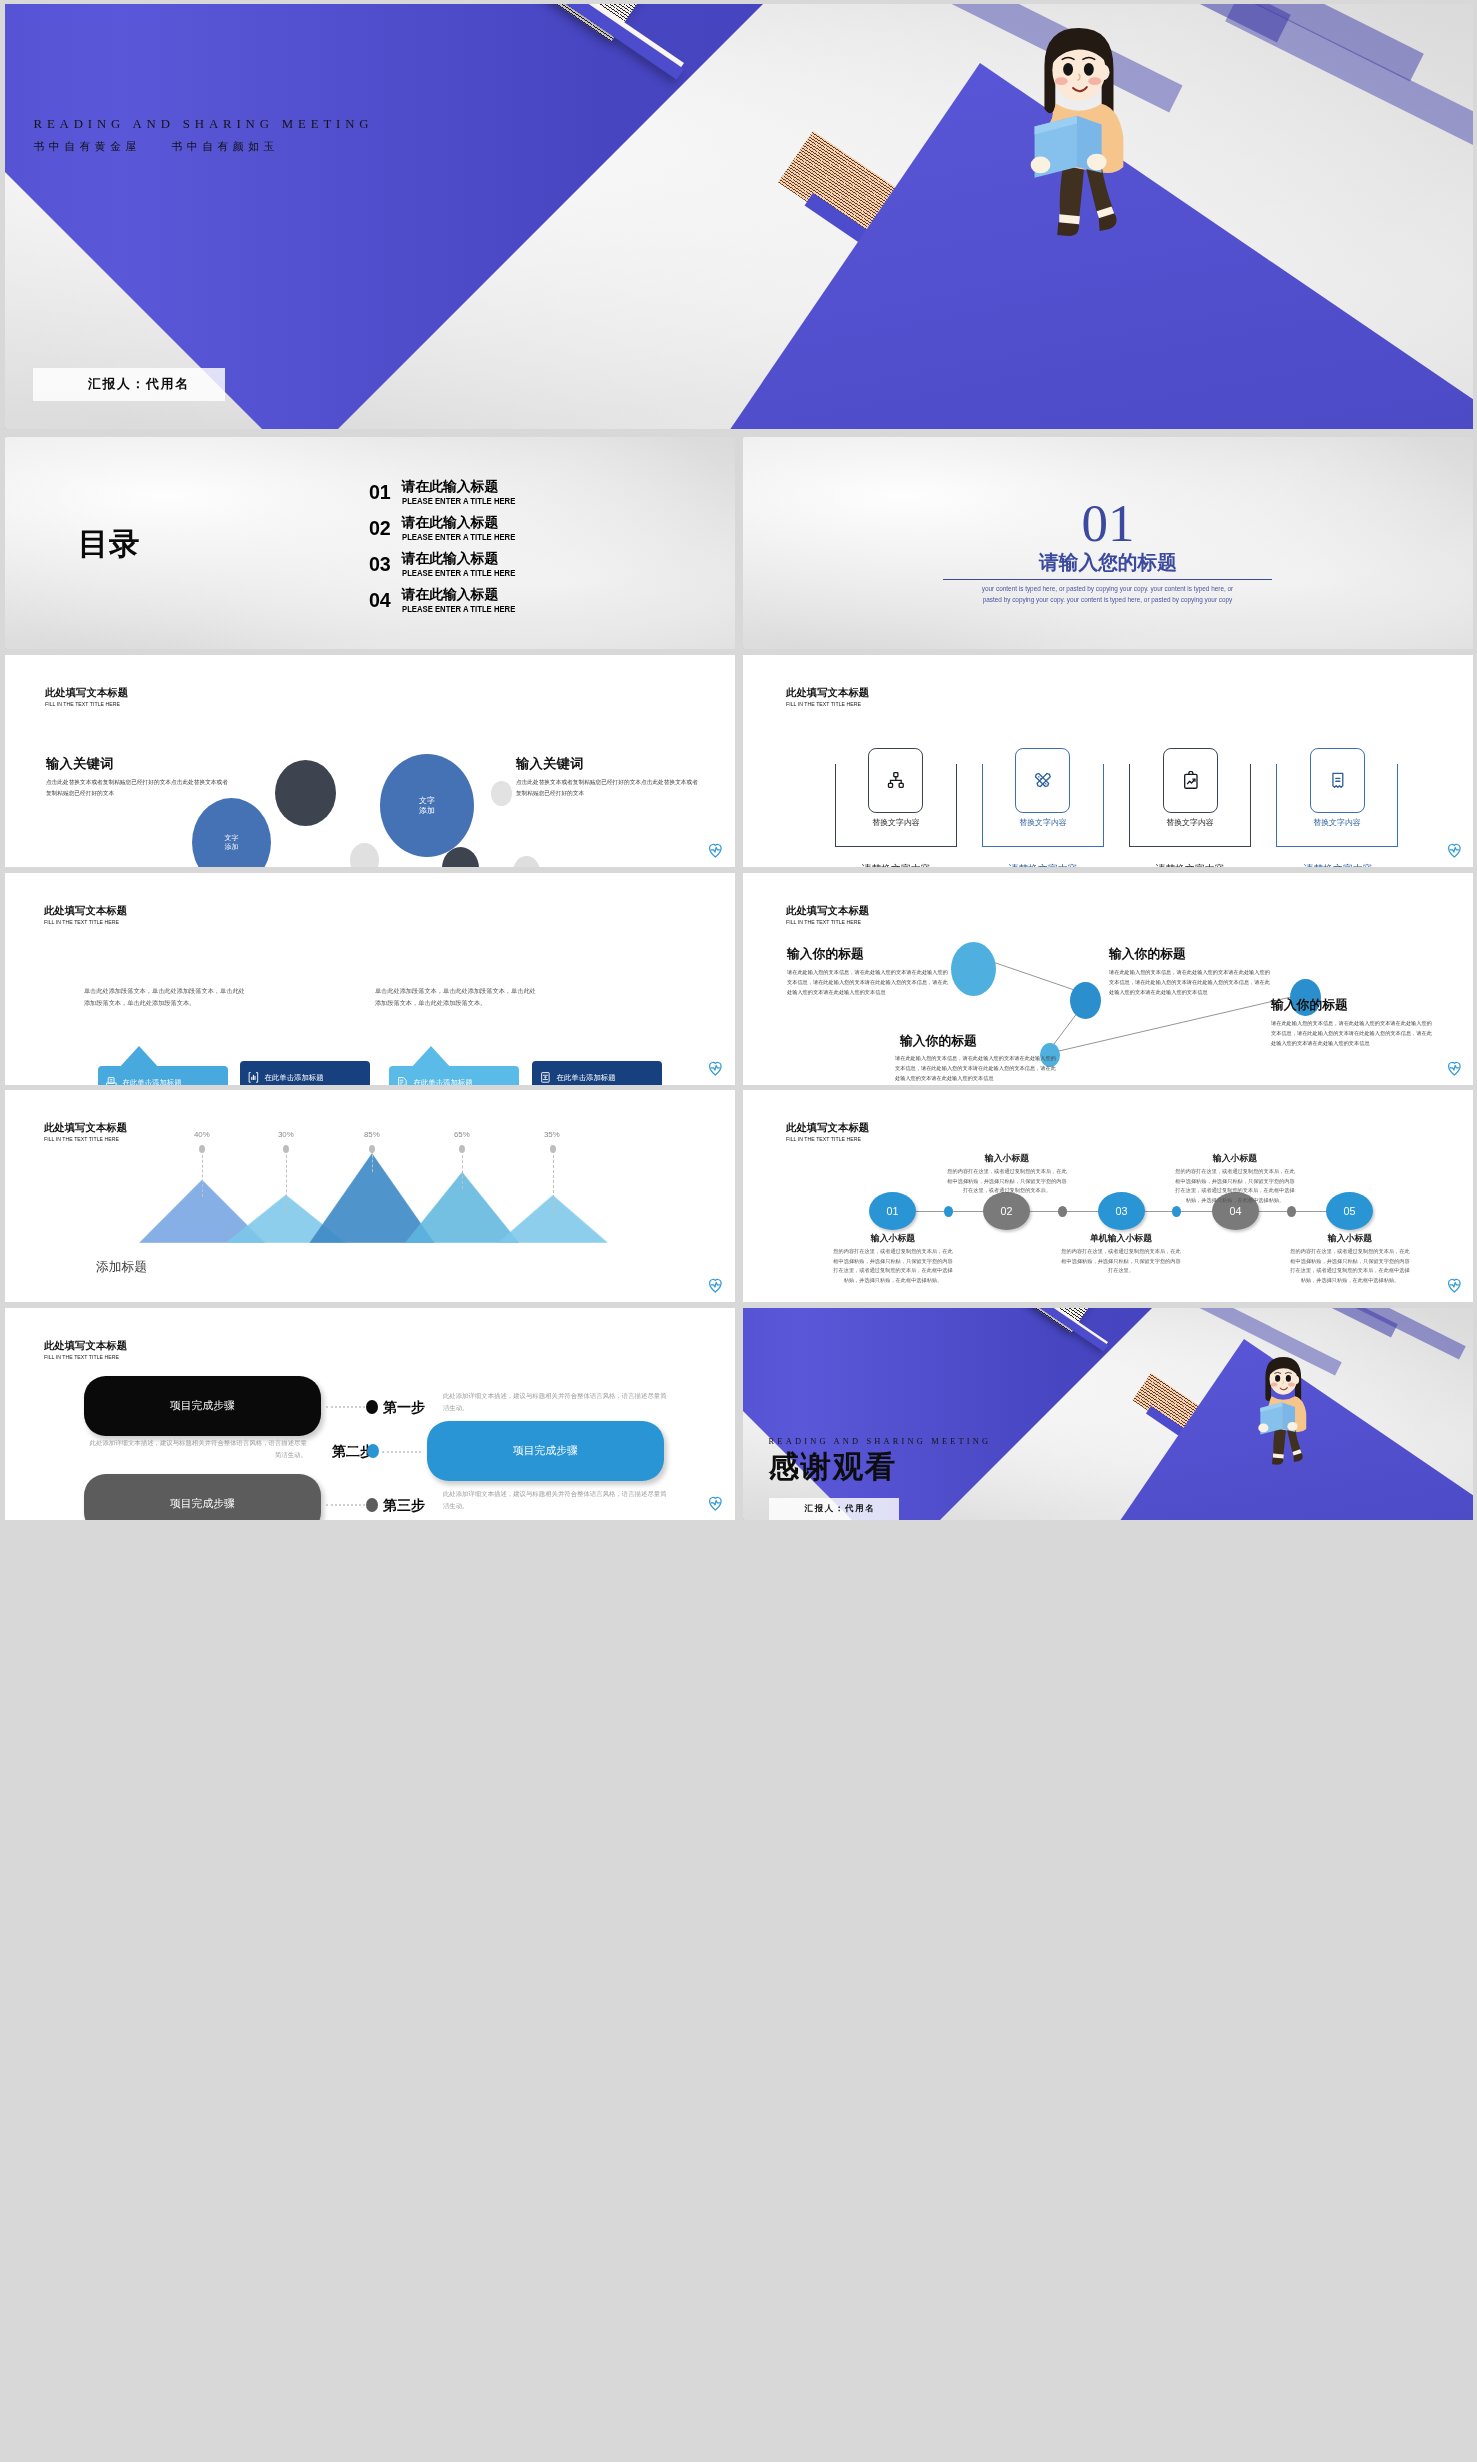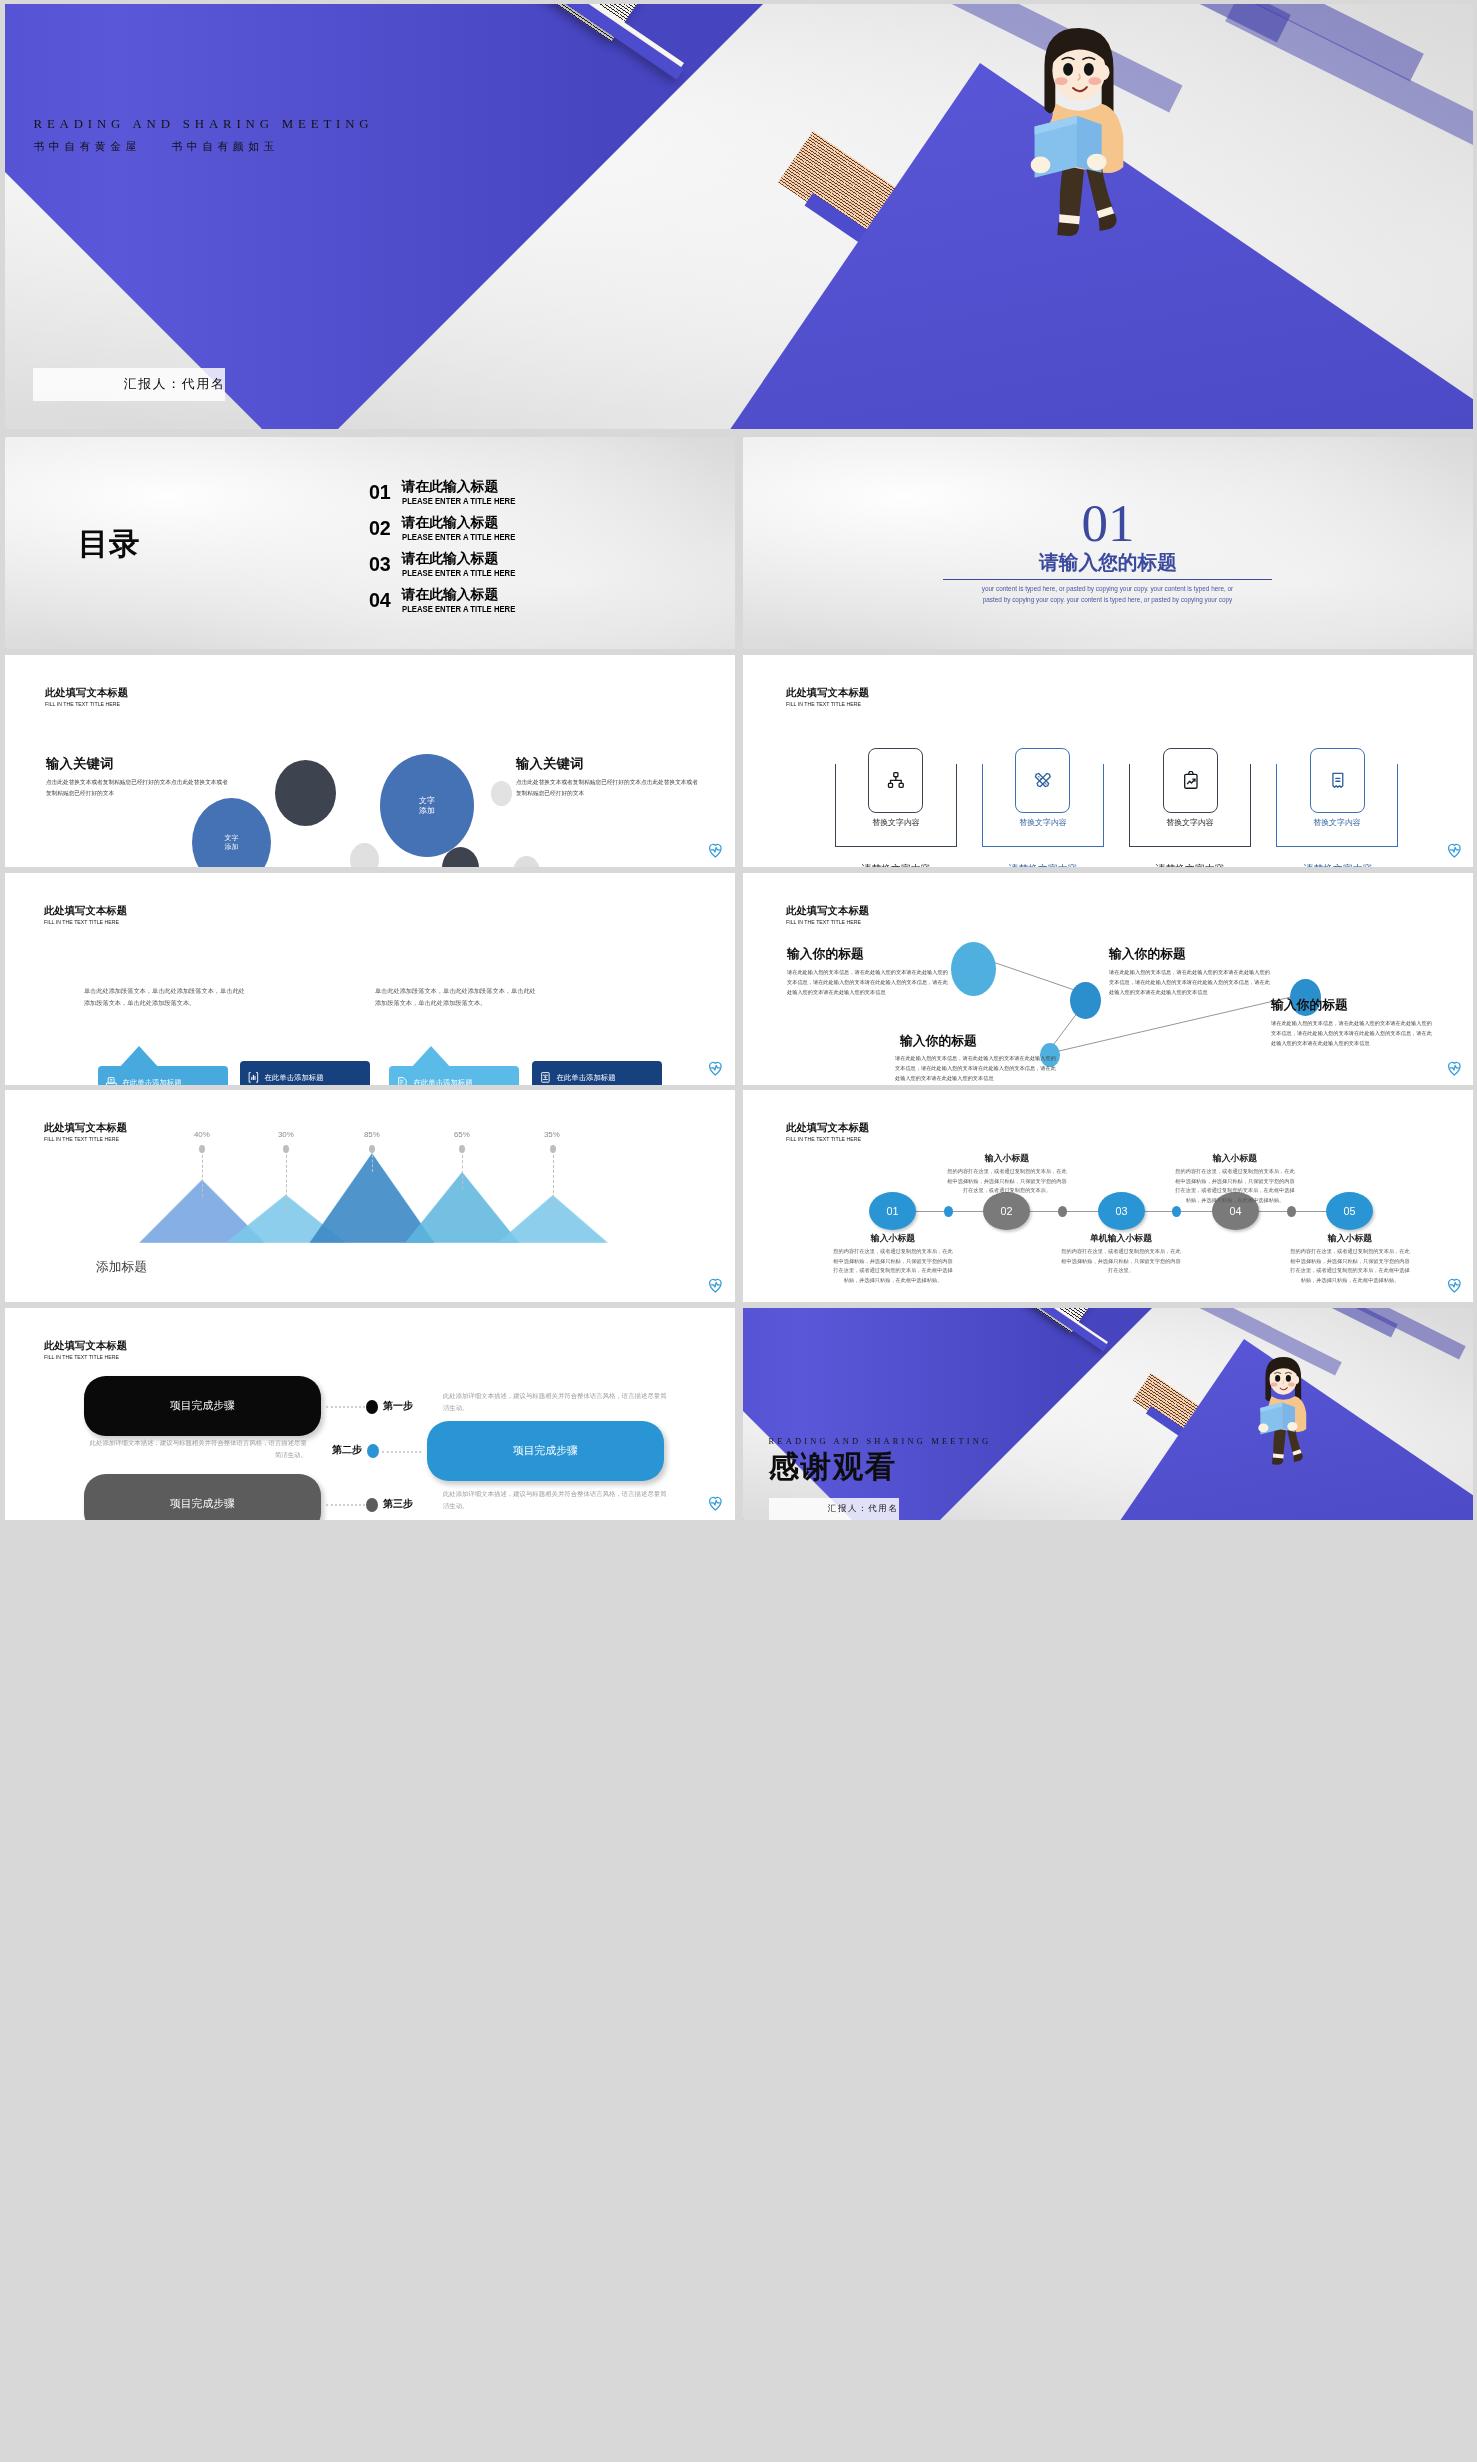--- a/index.html
+++ b/index.html
@@ -46,23 +46,23 @@
   .cn-title {
     font-family:"Liberation Serif", serif;
     font-weight:bold; color:#0d0d0d; letter-spacing:.05em;
   }
   .cn-sub {
     font-family:"Liberation Serif", serif;
     color:#111; letter-spacing:.42em;
   }
   .presenter-box {
     background:rgba(255,255,255,.82);
-    display:flex; align-items:center; justify-content:flex-end;
+    display:flex; align-items:center; justify-content:center;
     font-family:"Liberation Serif", serif; color:#0d0d0d;
-    letter-spacing:.22em; font-weight:normal;
+    letter-spacing:.22em; font-weight:bold;
   }
 
   
   .girl { position:absolute; z-index:25; }
   .girl svg { display:block; }
 
   
   .s-head { position:absolute; }
   .s-head .cn {
     font-weight:bold; color:#111; letter-spacing:.01em;
@@ -136,21 +136,21 @@
   .tl-small { position:absolute; border-radius:50%; }
   .tl-line { position:absolute; height:0.7px; background:#9a9a9a; }
   .tl-h { position:absolute; font-size:8.9px; text-align:center; color:#222; font-family:"Liberation Serif", serif; font-weight:bold;}
   .tl-p { position:absolute; font-size:5.2px; line-height:1.85; text-align:center; color:#555; font-family:"Liberation Serif", serif;}
 
   
   .step-pill { position:absolute; border-radius:21.7px; display:flex; align-items:center; justify-content:center;
                color:#fff; font-size:10.8px; box-shadow:2.5px 3.4px 4.9px rgba(0,0,0,.2);}
   .step-dots { position:absolute; height:0; border-top:2px dotted #cfcfcf; }
   .step-dot  { position:absolute; border-radius:50%; }
-  .step-lbl  { position:absolute; font-size:10px; font-weight:bold; color:#0d0d0d; font-family:Liberation Mono, monospace;}
+  .step-lbl  { position:absolute; font-size:14px; font-weight:bold; color:#0d0d0d; font-family:Liberation Mono, monospace;}
   .step-p    { position:absolute; font-size:6.4px; line-height:1.85; color:#9a9a9a;}
 </style>
 </head>
 <body>
 
 <div class="deck">
 
 <div class="slide paper" style="left:4.9px; top:3.9px; width:1468px; height:425px;">
 
   <div class="cover-art">

